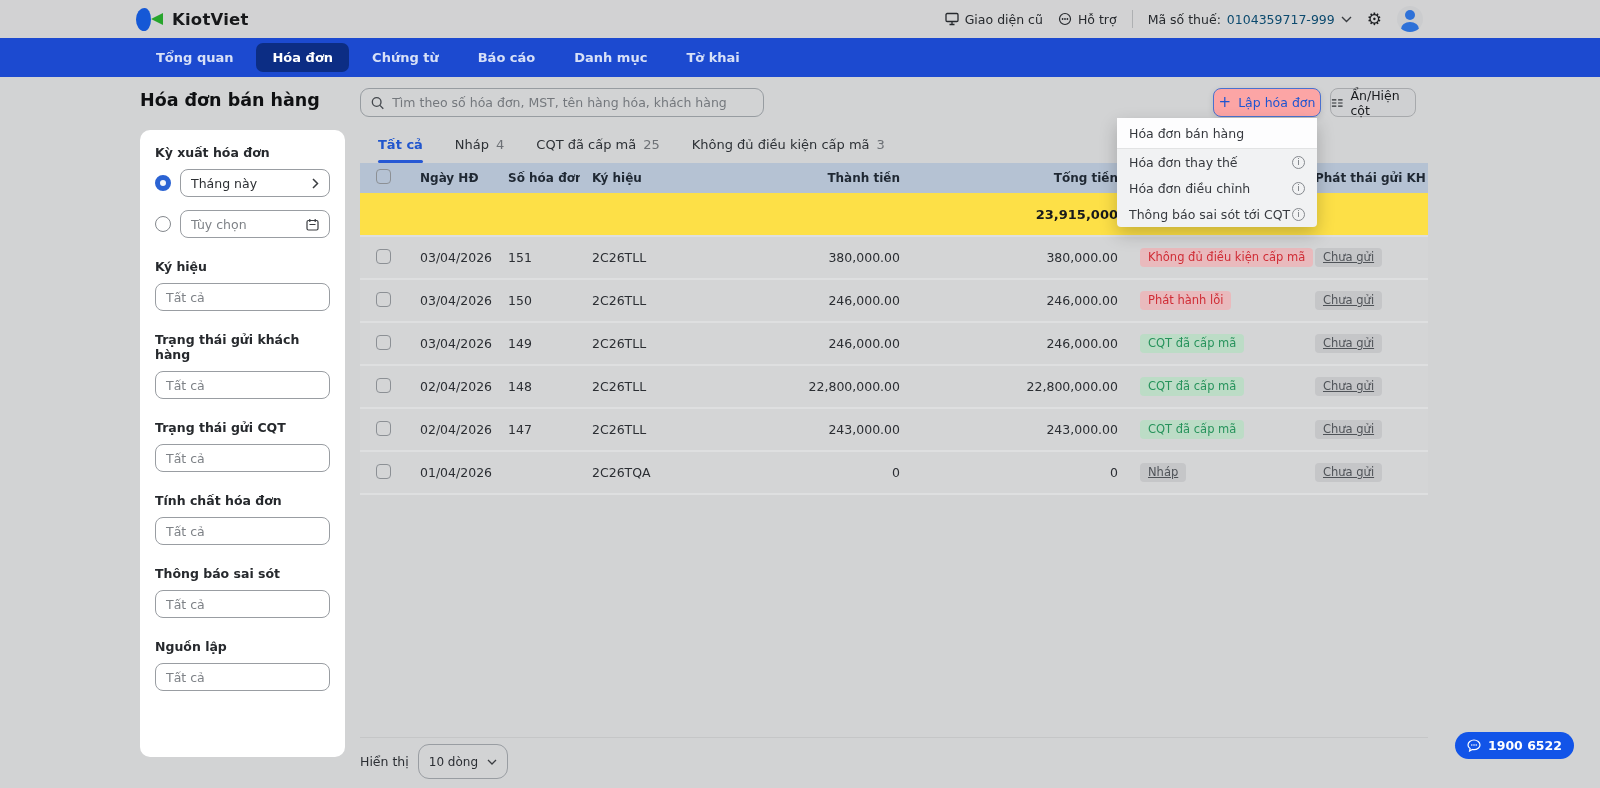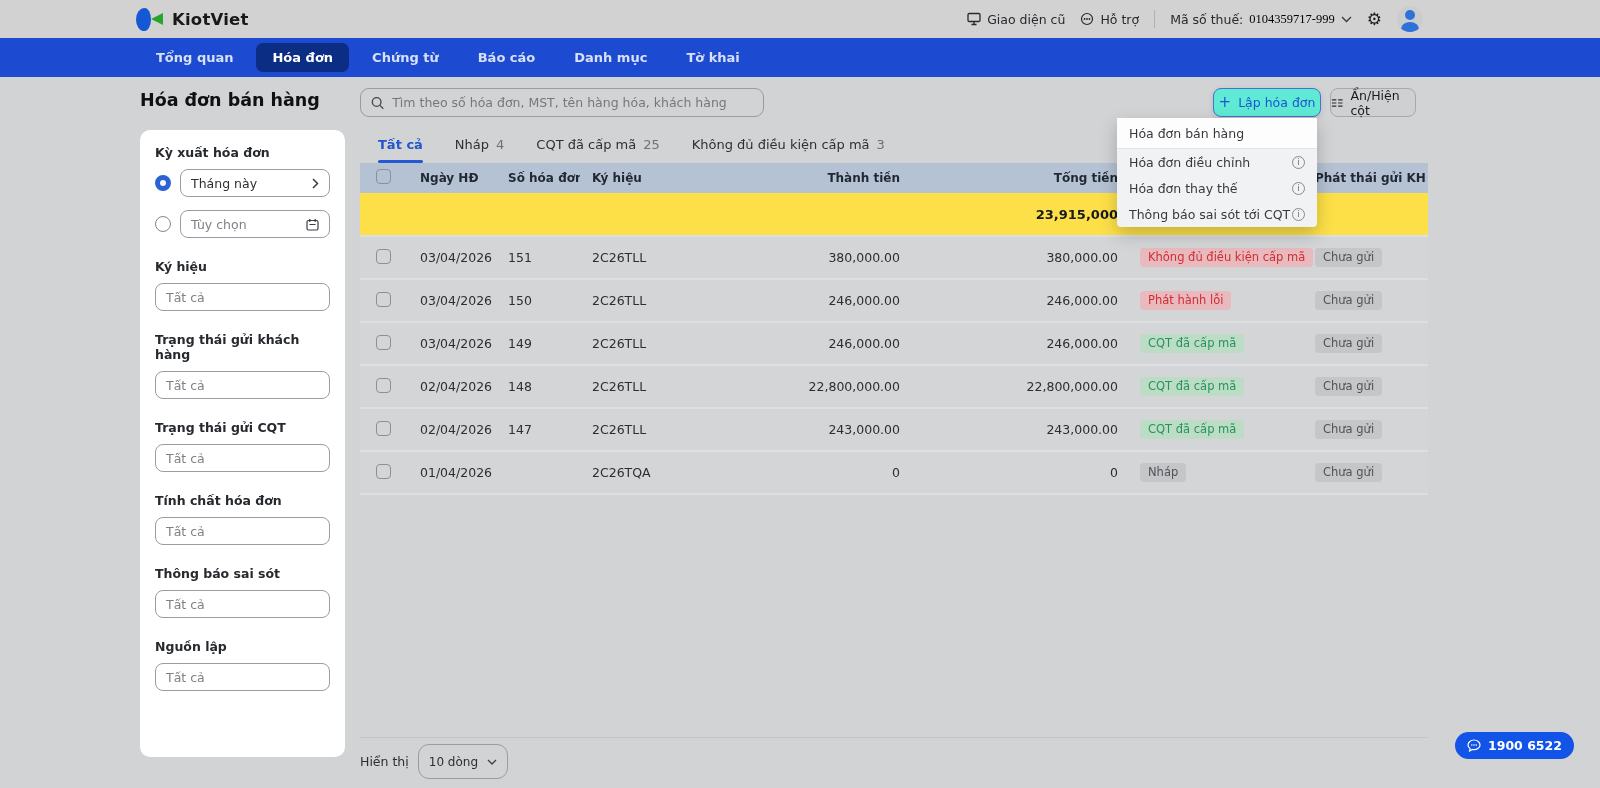--- a/index.html
+++ b/index.html
@@ -10,21 +10,21 @@
   
   .topbar { position:absolute; top:0; left:0; right:0; height:38px; background:#d2d2d3; display:flex; align-items:center; }
   .logo { display:flex; align-items:center; gap:8px; margin-left:136px; cursor:pointer; }
   .logo-mark { position:relative; width:28px; height:23px; }
   .lm-blue { position:absolute; left:0; top:0; width:15px; height:23px; background:#1558d6; border-radius:58% 42% 46% 54% / 50% 50% 50% 50%; }
   .lm-green { position:absolute; right:1px; top:4px; width:13px; height:15px; background:#27a52c; clip-path:polygon(100% 10%, 100% 90%, 8% 50%); }
   .logo-text { font-size:16.5px; font-weight:bold; color:#17181a; letter-spacing:.2px; }
   .topbar-right { position:absolute; right:177px; top:0; height:38px; display:flex; align-items:center; gap:15px; }
   .tb-item { display:flex; align-items:center; gap:6px; font-size:12.5px; color:#26292d; cursor:pointer; white-space:nowrap; }
   .tb-sep { width:1px; height:18px; background:#aeb0b2; }
-  .tb-value { color:#000000;font-family:Liberation Serif, serif; }
+  .tb-value { color:#0c4a6e; }
   .gear { font-size:17px; color:#1d1f22; cursor:pointer; line-height:1; }
   .gear::before { content:"⚙"; }
   .avatar { width:26px; height:26px; border-radius:50%; background:#cbccce; position:relative; overflow:hidden; cursor:pointer; }
   .avatar .head { position:absolute; left:8px; top:4px; width:10px; height:10px; border-radius:50%; background:#2e71d8; }
   .avatar .bodyp { position:absolute; left:4px; top:16px; width:18px; height:14px; border-radius:50% 50% 0 0; background:#2e71d8; }
 
   
   .nav { position:absolute; top:38px; left:0; right:0; height:39px; background:#1c4ad0; display:flex; align-items:center; padding-left:140px; gap:7px; }
   .nav-item { font-size:13px; font-weight:bold; color:#d7e0f7; padding:7px 16px; border-radius:7px; cursor:pointer; white-space:nowrap; }
   .nav-item.active { background:#0c2d84; color:#ffffff; }
@@ -40,21 +40,21 @@
   .period-row .f-input { flex:1; }
   .radio { width:16px; height:16px; border-radius:50%; border:1.5px solid #84888d; flex:0 0 auto; cursor:pointer; background:transparent; }
   .radio.checked { border:5px solid #2b63d3; background:#f4f6fa; }
   .pv { color:#2c2f33; }
 
   
   .search { position:absolute; left:360px; top:88px; width:404px; height:29px; border:1px solid #979ca1; border-radius:9px; display:flex; align-items:center; padding:0 10px; gap:8px; background:transparent; }
   .search input { border:none; outline:none; background:transparent; font-size:12.5px; color:#34383d; width:100%; font-family:inherit; }
   .search input::placeholder { color:#74787d; opacity:1; }
   .btn { height:29px; border-radius:8px; display:flex; align-items:center; justify-content:center; gap:7px; font-size:12.5px; cursor:pointer; }
-  .btn-create { position:absolute; left:1213px; top:88px; width:108px; background:#5eead4; border:1px solid #4a71cf; color:#1e55d1; box-shadow:0 2px 6px rgba(0,0,0,.12); }
+  .btn-create { position:absolute; left:1213px; top:88px; width:108px; background:#fca5a5; border:1px solid #4a71cf; color:#1e55d1; box-shadow:0 2px 6px rgba(0,0,0,.12); }
   .plus::before { content:"+"; font-size:15px; line-height:1; }
   .btn-cols { position:absolute; left:1330px; top:88px; width:86px; background:#cfd0d2; border:1px solid #a7a9ac; color:#191b1e; }
 
   
   .tabs { position:absolute; left:378px; top:134px; height:27px; display:flex; gap:32px; }
   .tab { display:flex; align-items:center; gap:7px; font-size:13px; color:#2d3136; cursor:pointer; position:relative; padding-bottom:6px; }
   .tab-count { color:#6d7176; }
   .tab.active { color:#2156cd; font-weight:bold; }
   .tab.active::after { content:""; position:absolute; left:0; right:0; bottom:-2px; height:3px; background:#2658d4; border-radius:2px; }
 
@@ -70,21 +70,21 @@
   .c-amount { text-align:right; padding-right:20px; }
   .c-total { text-align:right; padding-right:12px; }
   .c-status { padding-left:10px; }
   .c-kh { padding-left:0; }
   .tsummary { height:44px; background:#fde047; border-bottom:2px solid #dedfe0; font-size:13px; font-weight:bold; color:#17191c; }
   .trow { height:43px; background:#d4d5d6; border-bottom:2px solid #dedfe0; font-size:12.5px; color:#2b2e33; }
   .cb { display:inline-block; width:15px; height:15px; border:1.5px solid #8c9095; border-radius:4px; cursor:pointer; background:transparent; }
   .badge { display:inline-block; font-size:11.5px; padding:4px 8px; border-radius:4px; line-height:1; }
   .badge-red { background:#e9babd; color:#d02c35; }
   .badge-green { background:#bcdcc6; color:#27935c; }
-  .badge-gray { background:#c5c6c8; color:#4f5358; }
+  .badge-gray { background:#c5c6c8; color:#4f5358;text-decoration:underline; }
 
   
   .tfoot-divider { position:absolute; left:360px; top:737px; width:1068px; height:1px; background:#c5c6c7; }
   .showrow { position:absolute; left:360px; top:744px; display:flex; align-items:center; gap:9px; font-size:12.5px; color:#2b2e33; }
   .page-size { height:35px; border:1px solid #999da2; border-radius:11px; display:flex; align-items:center; gap:9px; padding:0 10px; font-size:12px; color:#2b2e33; cursor:pointer; }
 
   
   .dropdown { position:absolute; left:1117px; top:118px; width:200px; background:#f1f2f3; border-radius:0 0 4px 4px; box-shadow:0 7px 18px rgba(0,0,0,.22); z-index:20; }
   .dd-item { height:26px; display:flex; align-items:center; justify-content:space-between; padding:0 12px; font-size:12.5px; color:#36393e; cursor:pointer; }
   .dd-item.first { height:31px; background:#fdfdfe; border-bottom:1px solid #e2e3e4; }
@@ -370,26 +370,26 @@
 </div>
 
 <div class="dropdown">
 
     <div class="dd-item first">
       <span>Hóa đơn bán hàng</span>
 
     </div>
 
     <div class="dd-item">
+      <span>Hóa đơn thay thế</span>
+      <span class="info-i"></span>
+    </div>
+
+    <div class="dd-item">
       <span>Hóa đơn điều chỉnh</span>
-      <span class="info-i"></span>
-    </div>
-
-    <div class="dd-item">
-      <span>Hóa đơn thay thế</span>
       <span class="info-i"></span>
     </div>
 
     <div class="dd-item">
       <span>Thông báo sai sót tới CQT</span>
       <span class="info-i"></span>
     </div>
 
 </div>
 

